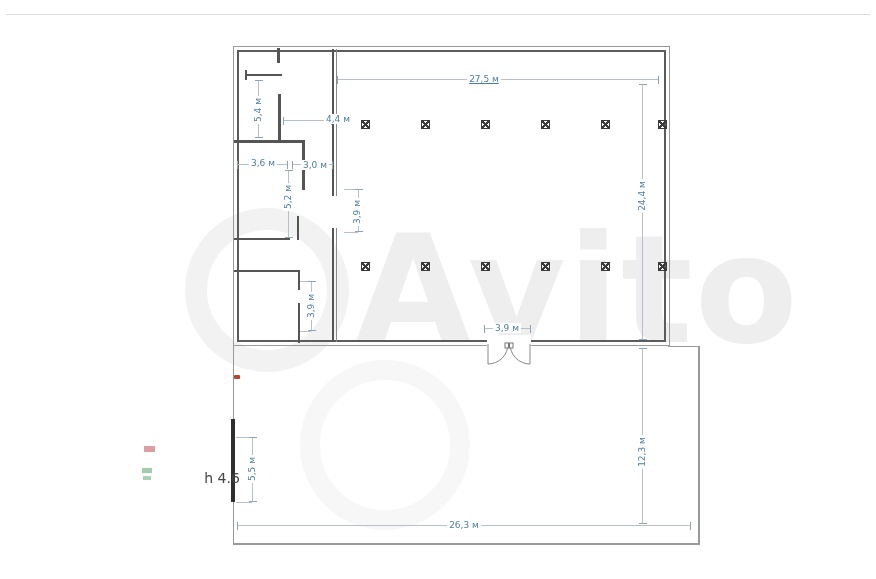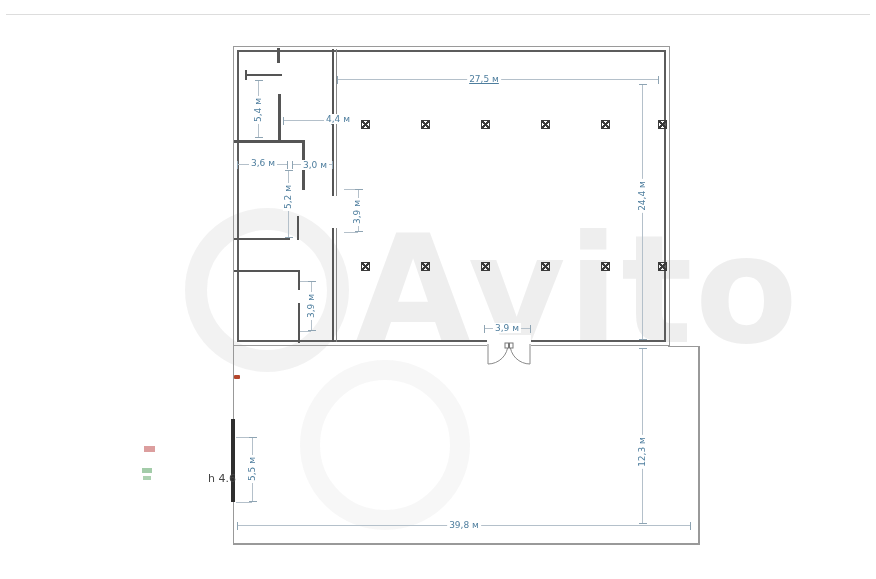--- a/index.html
+++ b/index.html
@@ -33,21 +33,21 @@
   .dimh:before,.dimh:after{content:"";position:absolute;top:-4px;width:1px;height:8px;background:#8ea4b3;}
   .dimh:before{left:0}.dimh:after{right:0}
   .dimv{position:absolute;width:0;border-left:1px solid #b4c0ca;}
   .dimv:before,.dimv:after{content:"";position:absolute;left:-4px;width:8px;height:1px;background:#8ea4b3;}
   .dimv:before{top:0}.dimv:after{bottom:0}
   .conn{position:absolute;background:#b4c0ca;}
 
   .dlabel{position:absolute;font-size:9px;line-height:10px;color:#4e7e9e;background:#fff;
           padding:0 2px;white-space:nowrap;transform:translate(-50%,-50%);}
   .dlabel.rot{transform:translate(-50%,-50%) rotate(-90deg);}
-  .hnote{position:absolute;font-size:11px;color:#444;transform:translate(-50%,-50%);white-space:nowrap;}
+  .hnote{position:absolute;font-size:14px;color:#444;transform:translate(-50%,-50%);white-space:nowrap;}
 
   .reddot{position:absolute;width:6px;height:4px;background:#b5462c;border-radius:1px;}
   .blur-mark{position:absolute;filter:blur(0.7px);}
 </style>
 </head>
 <body>
 
 <div id="canvas">
 
   <div class="topline"></div>
@@ -136,21 +136,21 @@
 
   <div class="conn" style="left:300px;top:281px;width:11px;height:1px;"></div>
   <div class="conn" style="left:300px;top:331px;width:11px;height:1px;"></div>
   <div class="dimv" style="left:311px;top:281px;height:50px;"></div>
   <div class="dlabel rot" style="left:311px;top:306px;">3,9 м</div>
 
   <div class="dimh" style="left:484px;top:328px;width:47px;"></div>
   <div class="dlabel" style="left:507px;top:328px;">3,9 м</div>
 
   <div class="dimh" style="left:237px;top:525px;width:454px;"></div>
-  <div class="dlabel" style="left:464px;top:525px;">39,8 м</div>
+  <div class="dlabel" style="left:464px;top:525px;">26,3 м</div>
 
   <div class="conn" style="left:236px;top:437px;width:16px;height:1px;"></div>
   <div class="conn" style="left:236px;top:502px;width:16px;height:1px;"></div>
   <div class="dimv" style="left:252px;top:437px;height:65px;"></div>
   <div class="dlabel rot" style="left:252px;top:469px;">5,5 м</div>
   <div class="hnote" style="left:222px;top:478px;">h 4.6</div>
 
   <div class="reddot" style="left:234px;top:375px;"></div>
   <div class="blur-mark" style="left:144px;top:446px;width:11px;height:6px;background:#c05050;opacity:.55;"></div>
   <div class="blur-mark" style="left:142px;top:468px;width:10px;height:5px;background:#4a9a55;opacity:.5;"></div>

